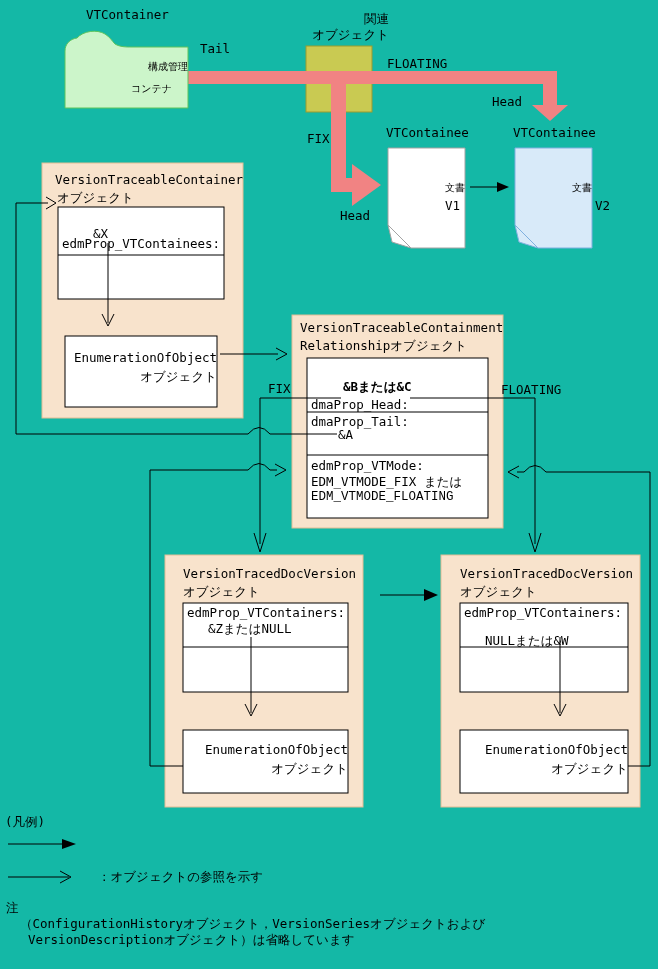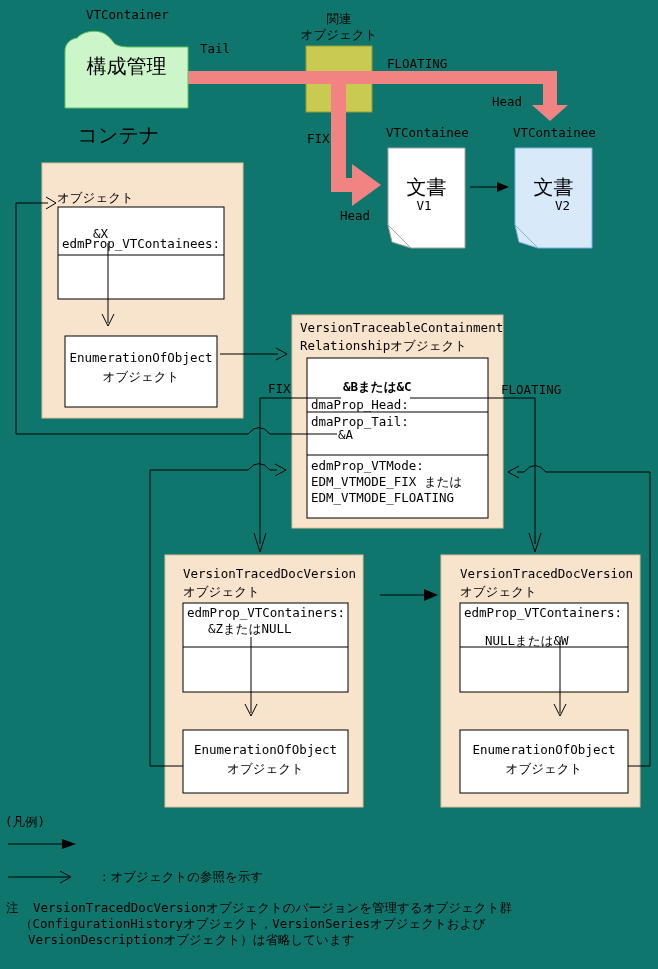--- a/index.html
+++ b/index.html
@@ -4,26 +4,26 @@
 <style>
   :root{
     --container-fill:#ccf5ca; --container-border:#5dc45d;
     --related-fill:#c9ca52;   --related-border:#9a9b2f;
     --arrow-pink:#f18383;
     --box-fill:#f8e3cc;       --box-border:#e2bd95;
     --doc2-fill:#d8eaf9;      --doc2-border:#7fb0df;
     --doc1-border:#a3a3a3;
   }
   html,body{margin:0;padding:0;background:#fff;}
-  .stage{position:relative;width:658px;height:969px;background:#0f766e;overflow:hidden;
+  .stage{position:relative;width:658px;height:969px;background:#14b8a6;overflow:hidden;
          font-family:"DejaVu Sans Mono", monospace;color:#000;}
   .stage svg{position:absolute;left:0;top:0;width:658px;height:969px;}
   .lbl{position:absolute;font-size:12.5px;line-height:15px;white-space:nowrap;}
-  .lbl-lg{font-size:20px;line-height:17px;}
-  .ctr{text-align:center;}
+  .lbl-lg{font-size:10px;line-height:17px;}
+  .ctr{text-align:right;}
   .thin{stroke:#000;stroke-width:1;fill:none;}
 </style>
 </head>
 <body>
 
 <div class="stage">
 
   <svg viewBox="0 0 658 969">
 
     <rect x="42" y="163" width="201" height="255" style="fill:var(--box-fill);stroke:var(--box-border)"></rect>
@@ -135,50 +135,51 @@
       <polygon points="62,839 62,849 76,844" fill="#000"></polygon>
     </g>
     <g>
       <path class="thin" d="M8,877 H69"></path>
       <polyline class="thin" points="60,871 71,877 60,883"></polyline>
     </g>
   </svg>
 
   <div class="lbl" style="left:86px;top:7px;">VTContainer</div>
   <div class="lbl lbl-lg ctr" style="left:65px;top:58px;width:123px;">構成管理</div>
-  <div class="lbl lbl-lg ctr" style="left:65px;top:80px;width:107px;margin-top:47px;">コンテナ</div>
+  <div class="lbl lbl-lg ctr" style="left:65px;top:80px;width:107px;">コンテナ</div>
   <div class="lbl" style="left:200px;top:41px;">Tail</div>
   <div class="lbl ctr" style="left:289px;top:11px;width:100px;">関連</div>
   <div class="lbl ctr" style="left:289px;top:27px;width:100px;">オブジェクト</div>
   <div class="lbl" style="left:387px;top:56px;">FLOATING</div>
   <div class="lbl" style="left:307px;top:131px;">FIX</div>
   <div class="lbl" style="left:492px;top:94px;">Head</div>
   <div class="lbl" style="left:340px;top:208px;">Head</div>
   <div class="lbl" style="left:386px;top:125px;">VTContainee</div>
   <div class="lbl" style="left:513px;top:125px;">VTContainee</div>
   <div class="lbl lbl-lg ctr" style="left:388px;top:179px;width:77px;">文書</div>
   <div class="lbl ctr" style="left:388px;top:198px;width:72px;">V1</div>
   <div class="lbl lbl-lg ctr" style="left:515px;top:179px;width:77px;">文書</div>
   <div class="lbl ctr" style="left:515px;top:198px;width:95px;">V2</div>
 
+  <div class="lbl" style="left:55px;top:172px;">VersionTraceableContainer</div>
   <div class="lbl" style="left:57px;top:190px;">オブジェクト</div>
   <div class="lbl" style="left:62px;top:210px;margin-top:26px;">edmProp_VTContainees:</div>
   <div class="lbl" style="left:93px;top:226px;">&amp;X</div>
   <div class="lbl ctr" style="left:65px;top:350px;width:152px;">EnumerationOfObject</div>
   <div class="lbl ctr" style="left:65px;top:369px;width:152px;">オブジェクト</div>
 
   <div class="lbl" style="left:300px;top:320px;">VersionTraceableContainment</div>
   <div class="lbl" style="left:300px;top:338px;">Relationshipオブジェクト</div>
   <div class="lbl" style="left:311px;top:361px;margin-top:36px;">dmaProp_Head:</div>
   <div class="lbl" style="left:343px;top:379px;font-weight:bold;">&amp;Bまたは&amp;C</div>
   <div class="lbl" style="left:311px;top:414px;">dmaProp_Tail:</div>
   <div class="lbl" style="left:338px;top:427px;">&amp;A</div>
   <div class="lbl" style="left:311px;top:458px;">edmProp_VTMode:</div>
   <div class="lbl" style="left:311px;top:474px;">EDM_VTMODE_FIX または</div>
-  <div class="lbl" style="left:311px;top:490px;">EDM_VTMODE_FLOATING</div>
+  <div class="lbl" style="left:311px;top:490px;font-family:Liberation Mono, monospace;">EDM_VTMODE_FLOATING</div>
   <div class="lbl" style="left:268px;top:381px;">FIX</div>
   <div class="lbl" style="left:501px;top:382px;">FLOATING</div>
 
   <div class="lbl" style="left:183px;top:566px;">VersionTracedDocVersion</div>
   <div class="lbl" style="left:183px;top:584px;">オブジェクト</div>
   <div class="lbl" style="left:187px;top:605px;">edmProp_VTContainers:</div>
   <div class="lbl" style="left:208px;top:621px;">&amp;ZまたはNULL</div>
   <div class="lbl ctr" style="left:183px;top:742px;width:165px;">EnumerationOfObject</div>
   <div class="lbl ctr" style="left:183px;top:761px;width:165px;">オブジェクト</div>
 
@@ -186,17 +187,16 @@
   <div class="lbl" style="left:460px;top:584px;">オブジェクト</div>
   <div class="lbl" style="left:464px;top:605px;">edmProp_VTContainers:</div>
   <div class="lbl" style="left:485px;top:621px;margin-top:12px;">NULLまたは&amp;W</div>
   <div class="lbl ctr" style="left:460px;top:742px;width:168px;">EnumerationOfObject</div>
   <div class="lbl ctr" style="left:460px;top:761px;width:168px;">オブジェクト</div>
 
   <div class="lbl" style="left:5px;top:814px;">(凡例)</div>
   <div class="lbl" style="left:98px;top:869px;">：オブジェクトの参照を示す</div>
 
   <div class="lbl" style="left:6px;top:900px;">注</div>
-  <div class="lbl" style="left:33px;top:900px;">VersionTracedDocVersionオブジェクトのバージョンを管理するオブジェクト群</div>
   <div class="lbl" style="left:28px;top:932px;">VersionDescriptionオブジェクト）は省略しています</div>
   <div class="lbl" style="left:20px;top:916px;">（ConfigurationHistoryオブジェクト，VersionSeriesオブジェクトおよび</div>
 
 </div>
 
 </body></html>

